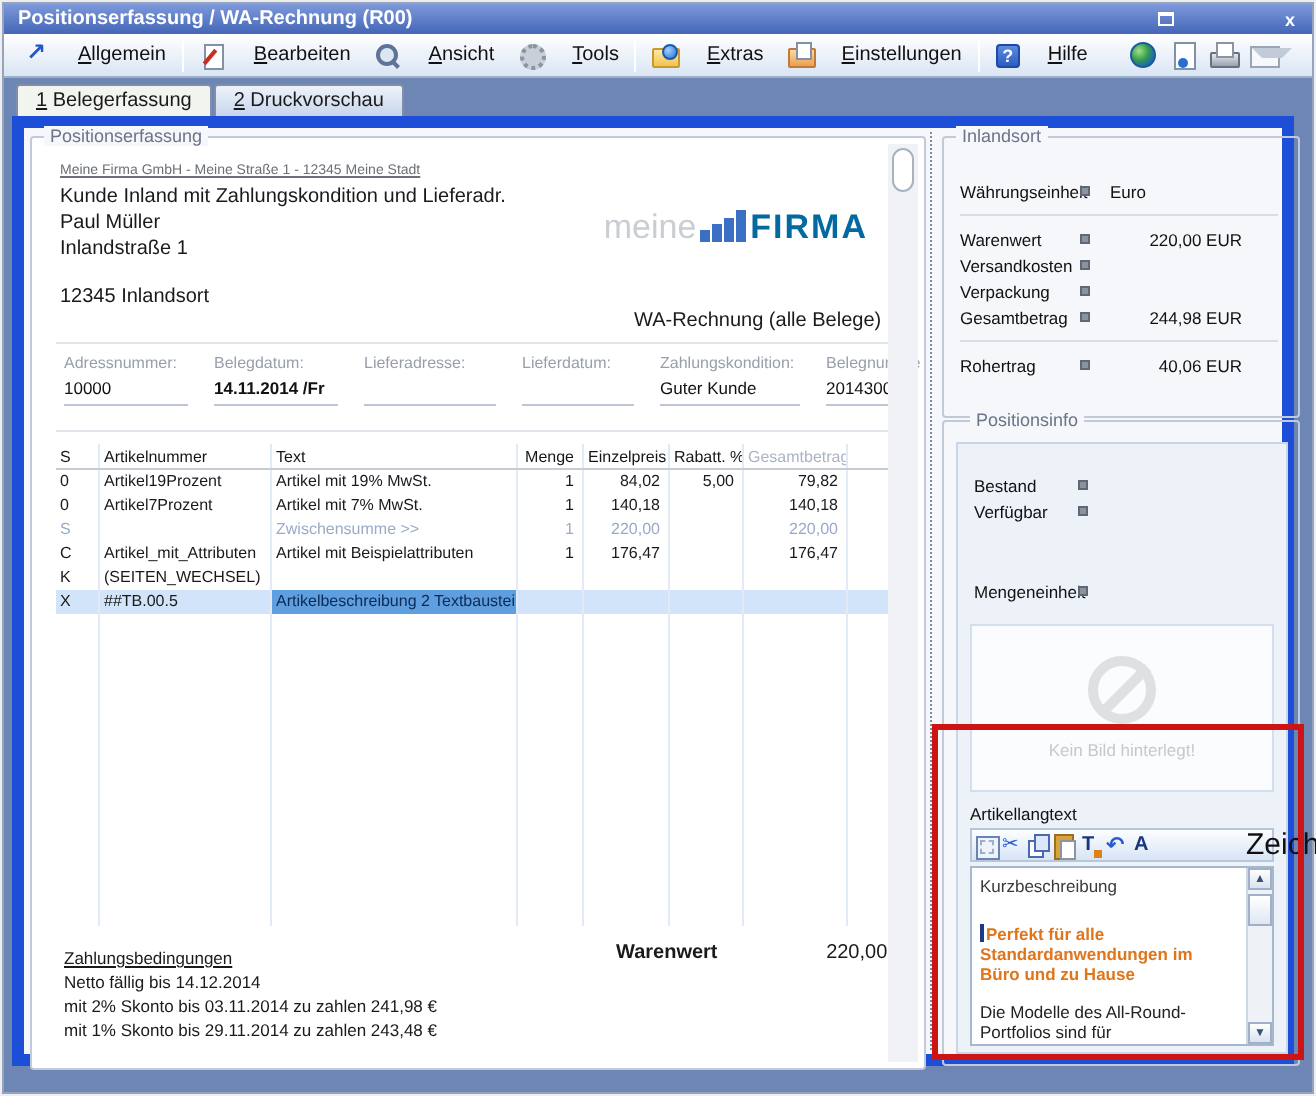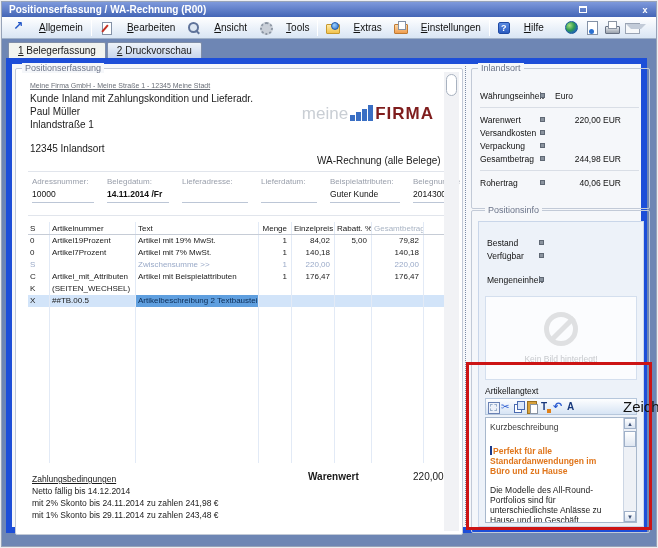--- a/index.html
+++ b/index.html
@@ -96,21 +96,21 @@
 
   
   .doc{position:absolute;inset:2px;overflow:hidden;font-size:10px;color:#1a1a1a;}
   .sender{position:absolute;left:12px;top:11px;font-size:7px;color:#6a6f78;text-decoration:underline;white-space:nowrap;}
   .addr{position:absolute;left:12px;top:21px;line-height:13px;white-space:nowrap;}
   .addr div:last-child{margin-top:11px;}
   .logo{position:absolute;right:26px;top:34px;display:flex;align-items:flex-end;white-space:nowrap;}
   .logo .w1{font-size:17px;color:#c9ced4;line-height:15px;}
   .logo .bars{display:flex;align-items:flex-end;gap:1px;margin:0 2px;}
   .logo .bars i{display:block;width:5px;background:#3a6fc4;}
-  .logo .w2{font-size:17px;font-weight:bold;color:#7f1d1d;letter-spacing:1px;line-height:15px;}
+  .logo .w2{font-size:17px;font-weight:bold;color:#0369a1;letter-spacing:1px;line-height:15px;}
   .doctype{position:absolute;left:299px;top:84px;font-size:10px;white-space:nowrap;}
 
   .hline{position:absolute;left:10px;width:424px;border-top:1px solid #e1e5ec;}
   .hfields{position:absolute;left:14px;top:106px;display:flex;}
   .hfield{margin-right:5px;}
   .hf-label{font-size:8px;color:#989eaa;height:12px;white-space:nowrap;}
   .hf-value{font-size:8.5px;color:#111;height:14px;border-bottom:1px solid #bcc6d6;white-space:nowrap;}
   .hf-value.bold{font-weight:bold;}
 
   .ptable{position:absolute;left:10px;top:151px;width:418px;height:241px;display:flex;flex-direction:column;font-size:8px;}
@@ -141,21 +141,21 @@
   .bi-label{width:60px;white-space:nowrap;flex:none;}
   .marker{width:5px;height:5px;background:#8a939e;border:1px solid #5f6874;flex:none;margin:0 6px 0 0;}
   .bi-value{flex:1;text-align:right;padding-right:18px;white-space:nowrap;}
   .bi-value.left{text-align:left;padding-left:4px;}
   .bi-sep{border-top:1px solid #d9dee6;margin:5px 0 5px 0;height:0;}
 
   
   .pinner{position:absolute;left:6px;right:5px;top:10px;bottom:5px;
     background:#edf2f9;border:1px solid #c9d6e9;display:flex;flex-direction:column;padding:14px 4px 3px 4px;}
   .pi-row{display:flex;align-items:center;height:13px;font-size:8.5px;color:#111;padding:0 4px;flex:none;}
-  .pi-row.gap{margin-bottom:11px;}
+  .pi-row.gap{margin-bottom:27px;}
   .pi-label{width:52px;white-space:nowrap;}
   .imgbox{flex:none;margin:10px 2px 0 2px;height:84px;background:#fbfcfe;border:1px solid #d4dfee;
     position:relative;display:flex;flex-direction:column;align-items:center;justify-content:center;}
   .no-image-icon{width:34px;height:34px;border:5px solid #dfe0e2;border-radius:50%;position:relative;}
   .no-image-icon::after{content:"";position:absolute;left:11px;top:-4px;width:5px;height:32px;
     background:#dfe0e2;transform:rotate(45deg);}
   .imgbox .cap{margin-top:8px;font-size:8.5px;color:#c6c8cc;}
 
   .lt-label{flex:none;font-size:8.5px;color:#111;margin:6px 0 2px 2px;}
   .lt-toolbar{flex:none;height:17px;display:flex;align-items:center;gap:2px;padding:0 2px;
@@ -292,21 +292,21 @@
               </div>
               <div class="hfield" style="width: 74px;">
                 <div class="hf-label">Lieferadresse:</div>
                 <div class="hf-value" style="width: 66px;"></div>
               </div>
               <div class="hfield" style="width: 64px;">
                 <div class="hf-label">Lieferdatum:</div>
                 <div class="hf-value" style="width: 56px;"></div>
               </div>
               <div class="hfield" style="width: 78px;">
-                <div class="hf-label">Beispielattributen:</div>
+                <div class="hf-label">Zahlungskondition:</div>
                 <div class="hf-value" style="width: 70px;">Guter Kunde</div>
               </div>
               <div class="hfield" style="width: 52px;">
                 <div class="hf-label">Belegnummer:</div>
                 <div class="hf-value" style="width: 44px;">20143006</div>
               </div>
             </div>
           <div class="hline" style="top:144px"></div>
 
           <div class="ptable">
@@ -389,21 +389,21 @@
                 <span class="tc" style="width: 37px;"></span>
                 <span class="tc" style="width: 52px;"></span>
                 <span class="tc" style="width: 22px;"></span>
               </div>
             </div>
 
           <div class="payment">
             <div class="pt-title">Zahlungsbedingungen</div>
             <div>
                 <div>Netto fällig bis 14.12.2014</div>
-                <div>mit 2% Skonto bis 24.11.2014 zu zahlen 241,98 €</div>
+                <div>mit 2% Skonto bis 03.11.2014 zu zahlen 241,98 €</div>
                 <div>mit 1% Skonto bis 29.11.2014 zu zahlen 243,48 €</div>
               </div>
           </div>
 
           <div class="totalrow">
             <span class="tl">Warenwert</span>
             <span class="tv">220,00 €</span>
           </div>
 
           <div class="doc-scroll">

